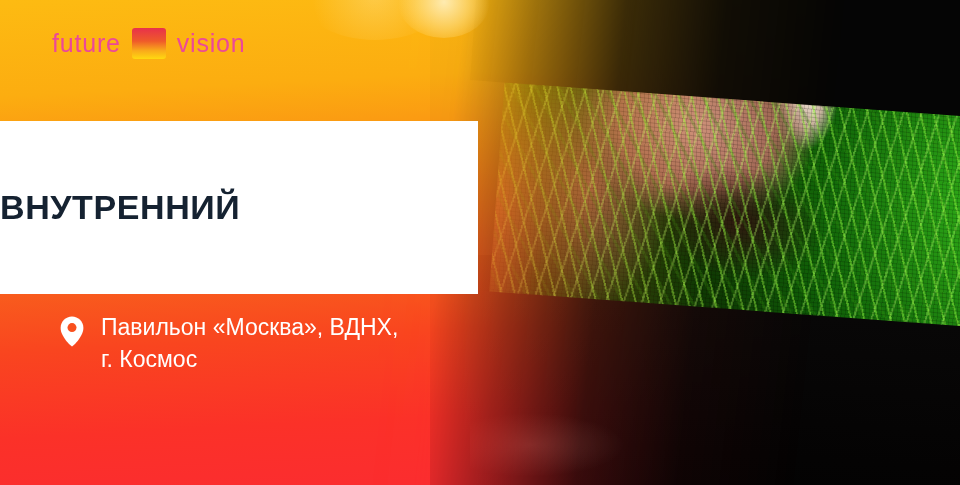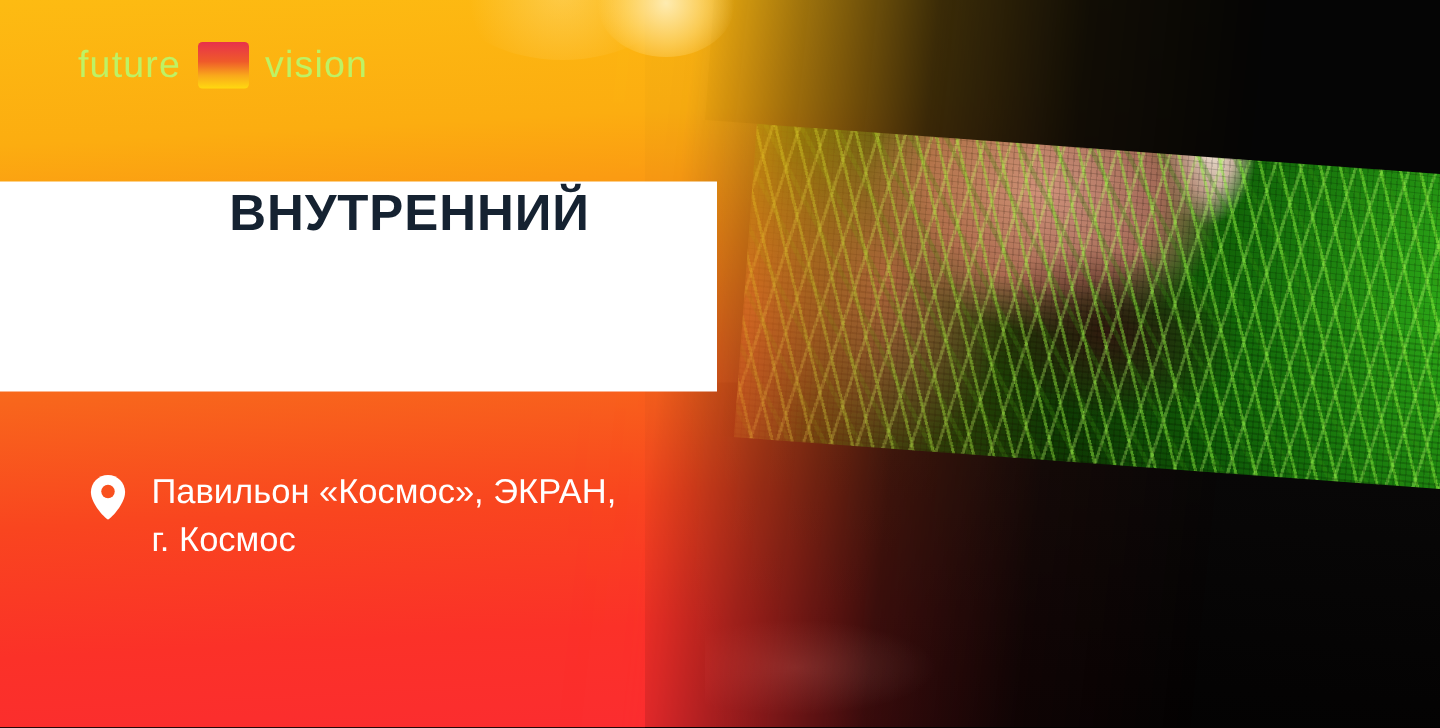--- a/index.html
+++ b/index.html
@@ -181,43 +181,42 @@
     top: 28px;
     display: flex;
     align-items: center;
     gap: 11px;
     z-index: 6;
   }
   .logo-word {
     font-size: 25px;
     font-weight: 300;
     letter-spacing: 0.8px;
-    color: #bef264;
+    color: #ec4899;
     line-height: 1;
   }
   .logo-mark {
     width: 34px;
     height: 31px;
     border-radius: 3px;
     background: linear-gradient(180deg, #e8314b 0%, #ef5a2a 42%, #f9a81b 72%, #ffd910 100%);
   }
 
   
   .title-panel {
     position: absolute;
     left: 0;
     top: 121px;
     width: 478px;
-    height: 140px;
+    height: 173px;
     background: #ffffff;
     z-index: 5;
     display: flex;
-    flex-direction: row;
+    flex-direction: column;
     justify-content: center;
-    padding-left: 68px;
     box-sizing: border-box;
   }
   .title-line {
     font-size: 34px;
     font-weight: 700;
     letter-spacing: 0.6px;
     color: #152231;
     line-height: 1.26;
     text-transform: uppercase;
   }
@@ -280,18 +279,18 @@
   </div>
 
   <div class="location">
     <span class="pin-icon">
       <svg width="24" height="31" viewBox="0 0 24 31" aria-hidden="true">
         <path d="M12 0.6C5.7 0.6 0.6 5.7 0.6 12c0 8.3 10 18 11.4 18.4C13.4 30 23.4 20.3 23.4 12 23.4 5.7 18.3 0.6 12 0.6z" fill="#ffffff"></path>
         <circle cx="12" cy="11.6" r="4.5" fill="#F9501E"></circle>
       </svg>
     </span>
     <div class="location-text">
-      <div>Павильон «Космос», ЭКРАН,</div>
+      <div>Павильон «Москва», ВДНХ,</div>
       <div>г. Космос</div>
     </div>
   </div>
 
 </div>
 
 </body></html>

